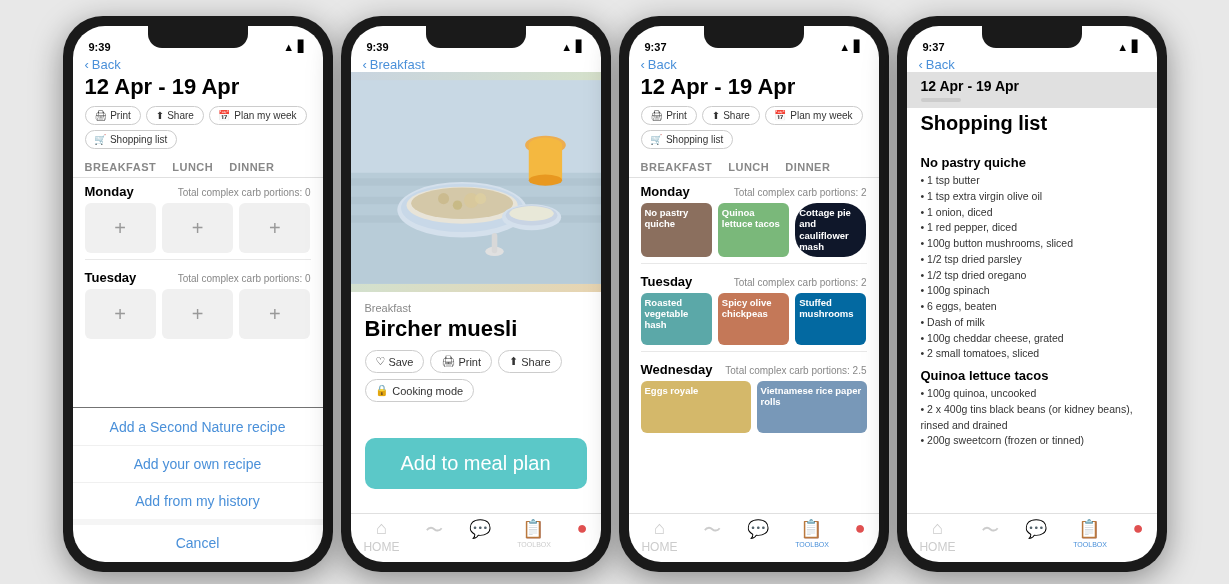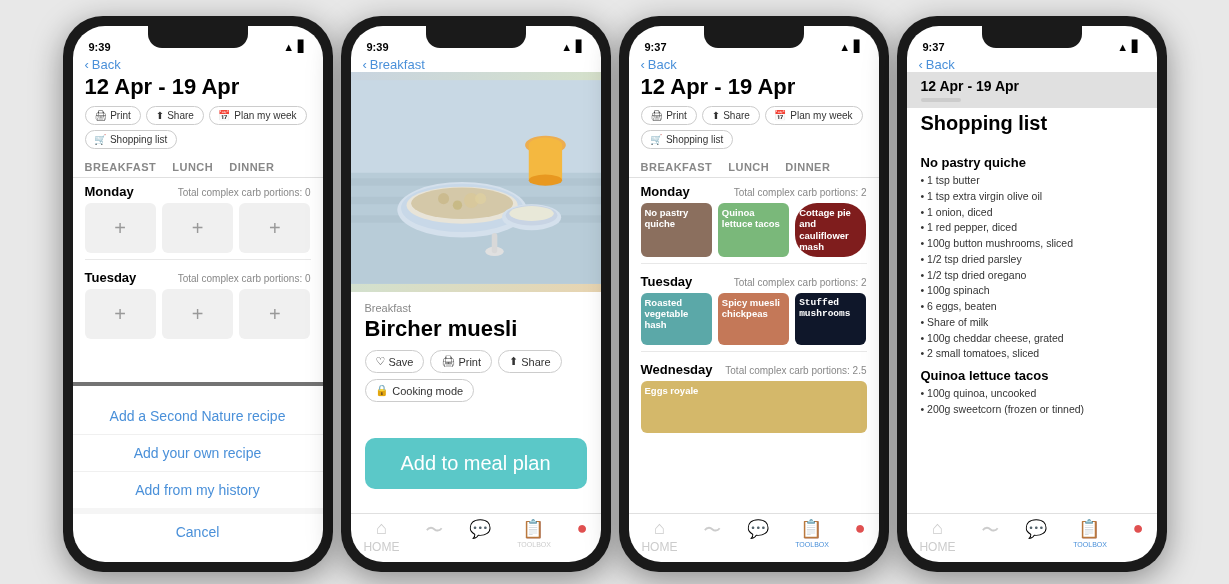--- a/index.html
+++ b/index.html
@@ -150,22 +150,22 @@
       justify-content: center;
       font-size: 20px;
       color: #999;
     }
     .divider {
       height: 1px;
       background: #e8e8e8;
       margin: 4px 12px;
     }
     .bottom-menu {
-      border-top: 4px solid #737373;
-      padding: 12px 0;
+      border-top: 1px solid #737373;
+      padding: 1px 0;
       flex-shrink: 0;
     }
     .menu-items-list {
       display: flex;
       flex-direction: column;
       gap: 0;
     }
     .menu-item {
       text-align: center;
       padding: 10px;
@@ -278,24 +278,24 @@
       min-height: 52px;
       padding: 4px;
       font-size: 9.5px;
       color: #fff;
       font-weight: 600;
       line-height: 1.2;
       position: relative;
       overflow: hidden;
     }
     .meal-card.brown { background: #8b6f5e; }
-    .meal-card.orange { background: #7f1d1d; border-radius: 22px; }
+    .meal-card.orange { background: #0f172a; border-radius: 22px; }
     .meal-card.green { background: #7ab87a; }
     .meal-card.teal { background: #5ba8a8; }
-    .meal-card.light-green { background: #0f172a; font-family: Liberation Mono, monospace; }
+    .meal-card.light-green { background: #0369a1; }
     .meal-card.red-brown { background: #c47858; }
     .meal-card.yellow { background: #d4b86a; }
     .meal-card.salmon { background: #e09878; }
     .meal-card.blue-gray { background: #7898b8; }
 
     
     .shopping-list-content {
       padding: 8px 14px;
       font-size: 11px;
       overflow-y: auto;
@@ -520,33 +520,34 @@
         </div>
         <div class="divider"></div>
 
         <div class="day-row">
           <div class="day-header">
             <span class="day-name">Tuesday</span>
             <span class="portions-text">Total complex carb portions: 2</span>
           </div>
           <div class="meal-cells">
             <div class="meal-card teal"><span>Roasted vegetable hash</span></div>
-            <div class="meal-card red-brown"><span>Spicy muesli chickpeas</span></div>
+            <div class="meal-card red-brown"><span>Spicy olive chickpeas</span></div>
             <div class="meal-card light-green"><span>Stuffed mushrooms</span></div>
           </div>
         </div>
         <div class="divider"></div>
 
         <div class="day-row">
           <div class="day-header">
             <span class="day-name">Wednesday</span>
             <span class="portions-text">Total complex carb portions: 2.5</span>
           </div>
           <div class="meal-cells">
             <div class="meal-card yellow"><span>Eggs royale</span></div>
+            <div class="meal-card blue-gray"><span>Vietnamese rice paper rolls</span></div>
           </div>
         </div>
         <div style="flex:1"></div>
         <div class="tab-bar">
           <div class="tab-item">
               <div class="tab-icon">⌂</div>
               <div class="tab-label">HOME</div>
             </div>
           <div class="tab-item">
               <div class="tab-icon">〜</div>
@@ -593,26 +594,27 @@
           <div class="shopping-section-title">No pastry quiche</div>
           <div class="shopping-item">• <span>1 tsp butter</span></div>
           <div class="shopping-item">• <span>1 tsp extra virgin olive oil</span></div>
           <div class="shopping-item">• <span>1 onion, diced</span></div>
           <div class="shopping-item">• <span>1 red pepper, diced</span></div>
           <div class="shopping-item">• <span>100g button mushrooms, sliced</span></div>
           <div class="shopping-item">• <span>1/2 tsp dried parsley</span></div>
           <div class="shopping-item">• <span>1/2 tsp dried oregano</span></div>
           <div class="shopping-item">• <span>100g spinach</span></div>
           <div class="shopping-item">• <span>6 eggs, beaten</span></div>
-          <div class="shopping-item">• <span>Share of milk</span></div>
+          <div class="shopping-item">• <span>Dash of milk</span></div>
           <div class="shopping-item">• <span>100g cheddar cheese, grated</span></div>
           <div class="shopping-item">• <span>2 small tomatoes, sliced</span></div>
           <div style="margin-top:6px"></div>
           <div class="shopping-section-title">Quinoa lettuce tacos</div>
           <div class="shopping-item">• <span>100g quinoa, uncooked</span></div>
+          <div class="shopping-item">• <span>2 x 400g tins black beans (or kidney beans), rinsed and drained</span></div>
           <div class="shopping-item">• <span>200g sweetcorn (frozen or tinned)</span></div>
         </div>
         <div class="tab-bar">
           <div class="tab-item">
               <div class="tab-icon">⌂</div>
               <div class="tab-label">HOME</div>
             </div>
           <div class="tab-item">
               <div class="tab-icon">〜</div>
               <div class="tab-label"></div>

